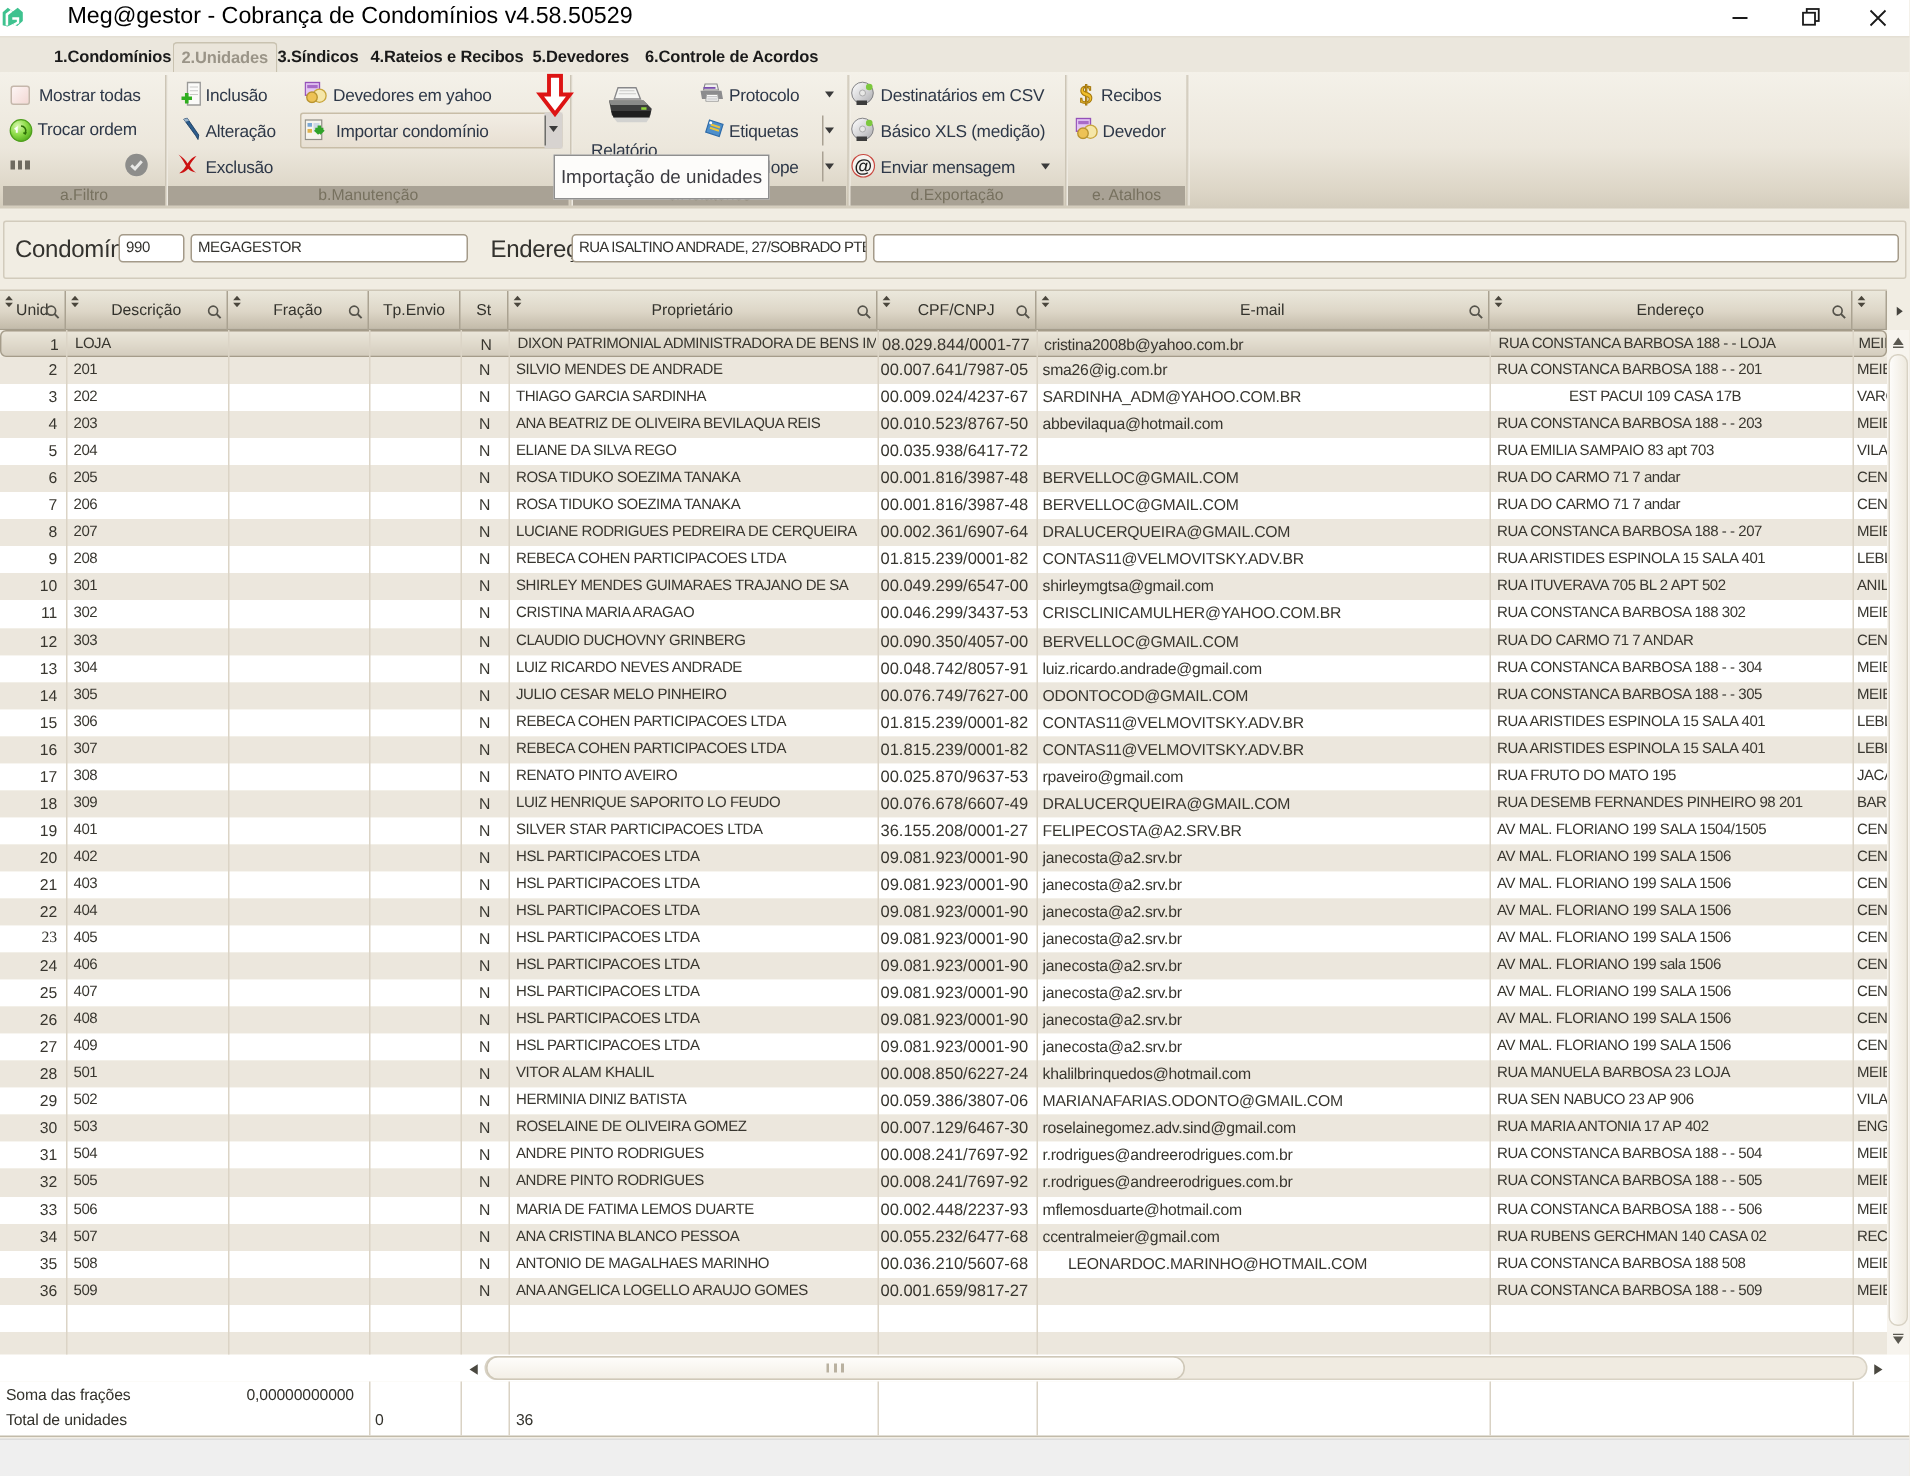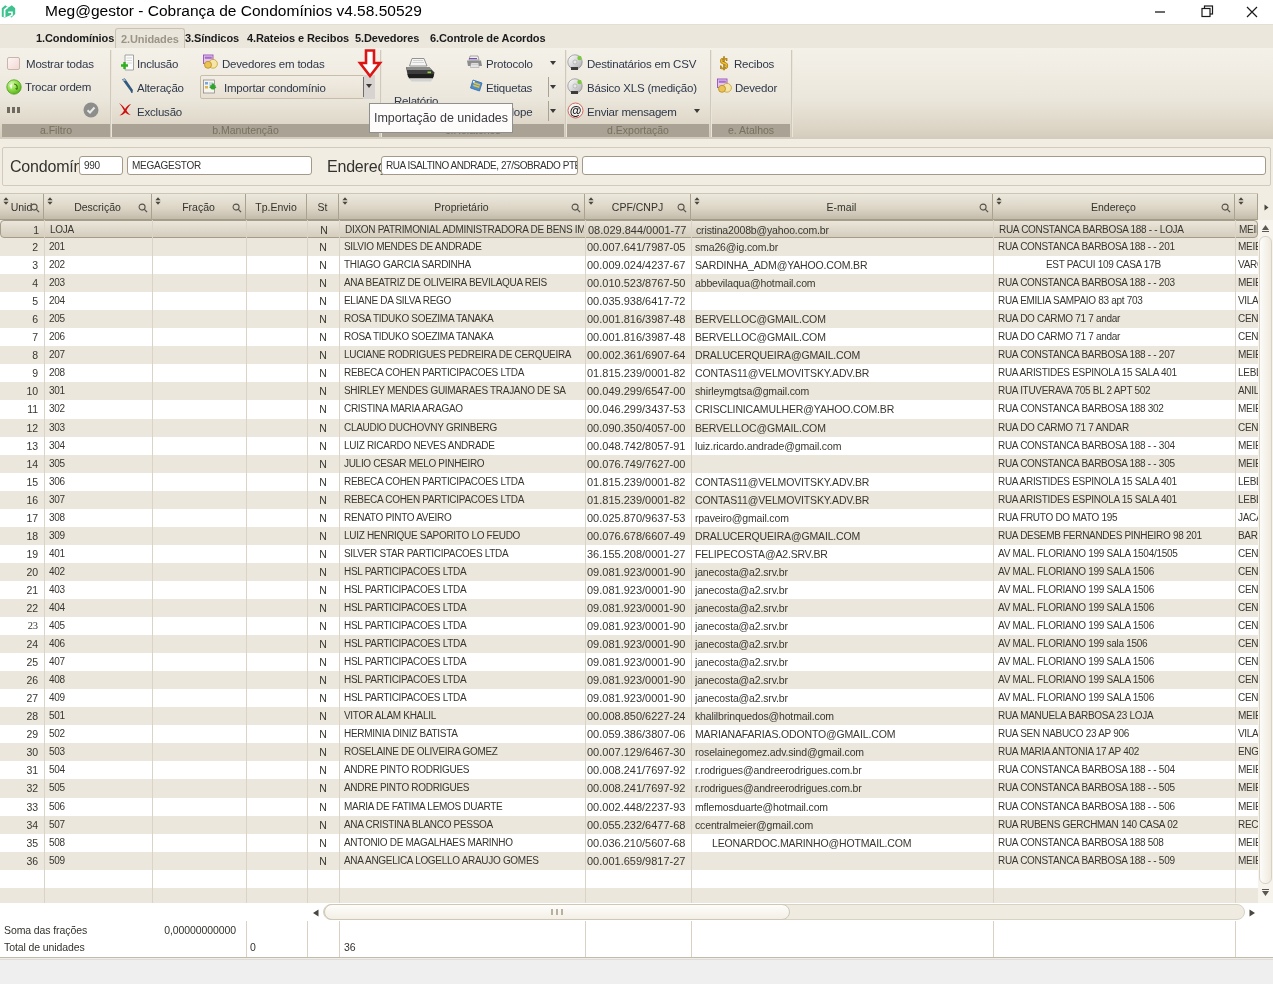--- a/index.html
+++ b/index.html
@@ -108,21 +108,21 @@
     <path d="M6.5 4 H12 M6.5 6.5 H12 M6.5 9 H12" stroke="#c9c9c7" stroke-width="0.7"></path>
     <path d="M1 11.5 H8 M4.5 8 V15" stroke="#2fae1f" stroke-width="2.4"></path>
   </svg>
 <div class="rbtn" style="left:137px;top:54px;">Inclusão</div>
 <svg class="abs" style="left:203px;top:54px" width="15" height="15" viewBox="0 0 15 15">
     <rect x="0.5" y="1" width="9.5" height="8.5" fill="#e3c6f2" stroke="#9450b8" stroke-width="0.9"></rect>
     <rect x="1.8" y="2.6" width="7" height="2.2" fill="#a86bc8"></rect>
     <circle cx="10" cy="9.8" r="4.4" fill="#f5e6a8" stroke="#c9a63e" stroke-width="0.9"></circle>
     <circle cx="5" cy="10.8" r="3.5" fill="#edc255" stroke="#b8932f" stroke-width="0.9"></circle>
   </svg>
-<div class="rbtn" style="left:222px;top:54px;">Devedores em todas</div>
+<div class="rbtn" style="left:222px;top:54px;">Devedores em yahoo</div>
 <svg class="abs" style="left:121px;top:78px" width="14" height="16" viewBox="0 0 14 16">
     <path d="M1.5 1.5 L9.5 12.5 L11 15 L11.5 12 L3.8 0.8 Z" fill="#2d5d8c" stroke="#1c3c60" stroke-width="0.6"></path>
     <path d="M1.5 1.5 L3.8 0.8 L5 2.5 L2.6 3.2 Z" fill="#9db6cc"></path>
   </svg>
 <div class="rbtn" style="left:137px;top:78px;">Alteração</div>
 <div class="abs" style="left:200px;top:75px;width:175px;height:24px;background:linear-gradient(#f2ede4,#e7dfd2);border:1px solid #c8bda7;border-radius:2px;"></div>
 <div class="abs" style="left:363px;top:75px;width:12px;height:24px;background:#d7d3d0;"></div>
 <div class="abs" style="left:363px;top:77px;width:1px;height:20px;background:#6e6e6a;"></div>
 <div class="darr" style="left:366px;top:84px;"></div>
 <svg class="abs" style="left:203px;top:78px" width="16" height="17" viewBox="0 0 16 17">
@@ -446,20 +446,21 @@
       <div class="cell fmail" style="left:695px;width:296px;">luiz.ricardo.andrade@gmail.com</div>
       <div class="cell fcaps" style="left:998px;width:235px;">RUA CONSTANCA BARBOSA 188 - - 304</div>
       <div class="cell fcaps" style="left:1238px;width:20px;">MEIER</div>
     </div>
 <div class="row alt">
       <div class="cell" style="left:0;width:38px;text-align:right;">14</div>
       <div class="cell fcaps" style="left:49px;width:102px;">305</div>
       <div class="cell" style="left:310px;width:26px;text-align:center;">N</div>
       <div class="cell fcaps" style="left:344px;width:239px;">JULIO CESAR MELO PINHEIRO</div>
       <div class="cell fcpf" style="left:587px;width:102px;">00.076.749/7627-00</div>
+      <div class="cell fmail" style="left:695px;width:296px;">ODONTOCOD@GMAIL.COM</div>
       <div class="cell fcaps" style="left:998px;width:235px;">RUA CONSTANCA BARBOSA 188 - - 305</div>
       <div class="cell fcaps" style="left:1238px;width:20px;">MEIER</div>
     </div>
 <div class="row w">
       <div class="cell" style="left:0;width:38px;text-align:right;">15</div>
       <div class="cell fcaps" style="left:49px;width:102px;">306</div>
       <div class="cell" style="left:310px;width:26px;text-align:center;">N</div>
       <div class="cell fcaps" style="left:344px;width:239px;">REBECA COHEN PARTICIPACOES LTDA</div>
       <div class="cell fcpf" style="left:587px;width:102px;">01.815.239/0001-82</div>
       <div class="cell fmail" style="left:695px;width:296px;">CONTAS11@VELMOVITSKY.ADV.BR</div>

